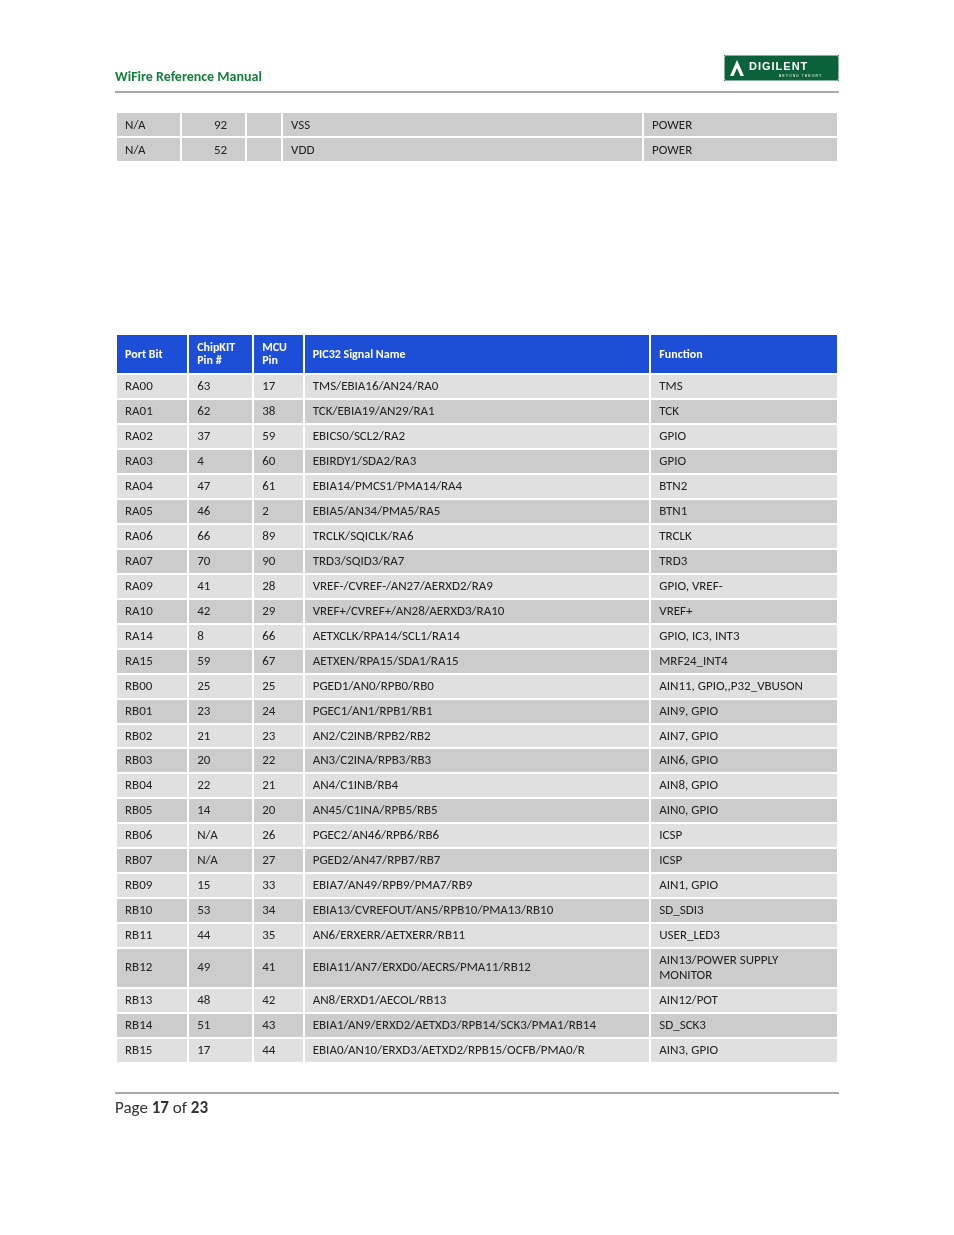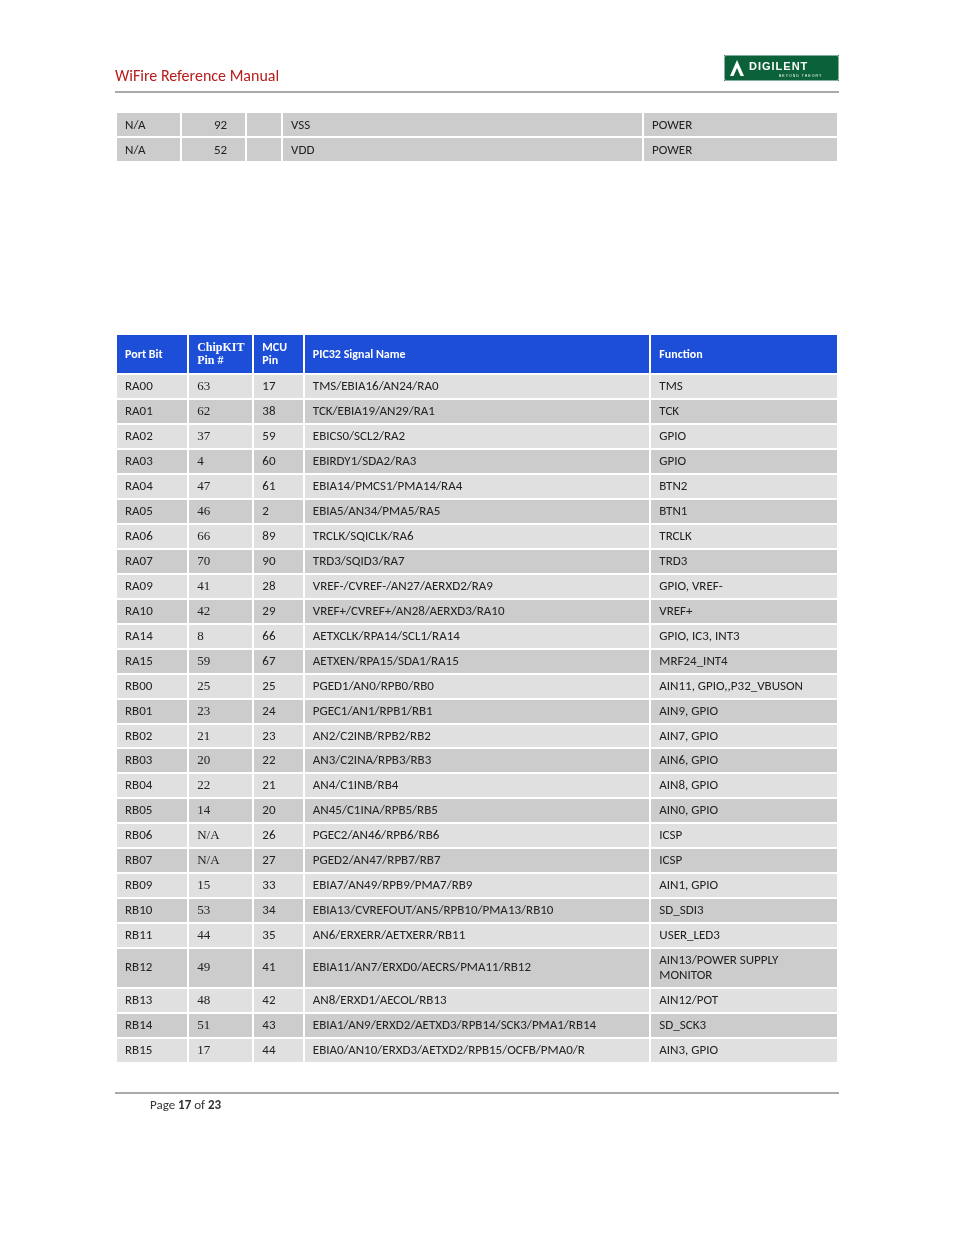--- a/index.html
+++ b/index.html
@@ -17,23 +17,23 @@
   }
   .header-row {
     display: flex;
     justify-content: space-between;
     align-items: flex-end;
     border-bottom: 2px solid #aaa;
     padding-bottom: 6px;
     margin-bottom: 18px;
   }
   .doc-title {
-    font-weight: normal;
-    font-size: 16px;
-    color: #b91c1c;
+    font-weight: bold;
+    font-size: 14px;
+    color: #15803d;
   }
   .logo {
     width: 115px;
     height: 26px;
   }
   .top-table {
     width: 100%;
     border-collapse: collapse;
     margin-bottom: 170px;
   }
@@ -72,37 +72,37 @@
     border: 2px solid #fff;
     background: #e0e0e0;
     color: #222;
     vertical-align: middle;
     line-height: 1.15;
   }
   .main-table tr:nth-child(even) td {
     background: #ccc;
   }
   .main-table .col0 { width: 10%; }
-  .main-table .col1 { width: 9%; font-family: Liberation Serif, serif; }
+  .main-table .col1 { width: 9%; }
   .main-table .col2 { width: 7%; }
   .main-table .col3 { width: 48%; }
   .main-table .col4 { width: 26%; }
 
   .footer {
     display: flex;
     justify-content: space-between;
     align-items: flex-end;
     border-top: 2px solid #aaa;
     margin-top: 28px;
     padding-top: 3px;
     font-size: 10px;
     color: #333;
   }
   .footer-left { line-height: 1.1; }
-  .footer-right { font-size: 13px; margin-left: 35px; }
+  .footer-right { font-size: 17px; }
   .footer-right .pg-label { font-weight: normal; }
   .footer-right .pg-num, .footer-right .pg-total { font-weight: bold; }
 </style>
 </head>
 <body>
 
 <div class="page">
 
   <div class="header-row">
     <div class="doc-title">WiFire Reference Manual</div>

